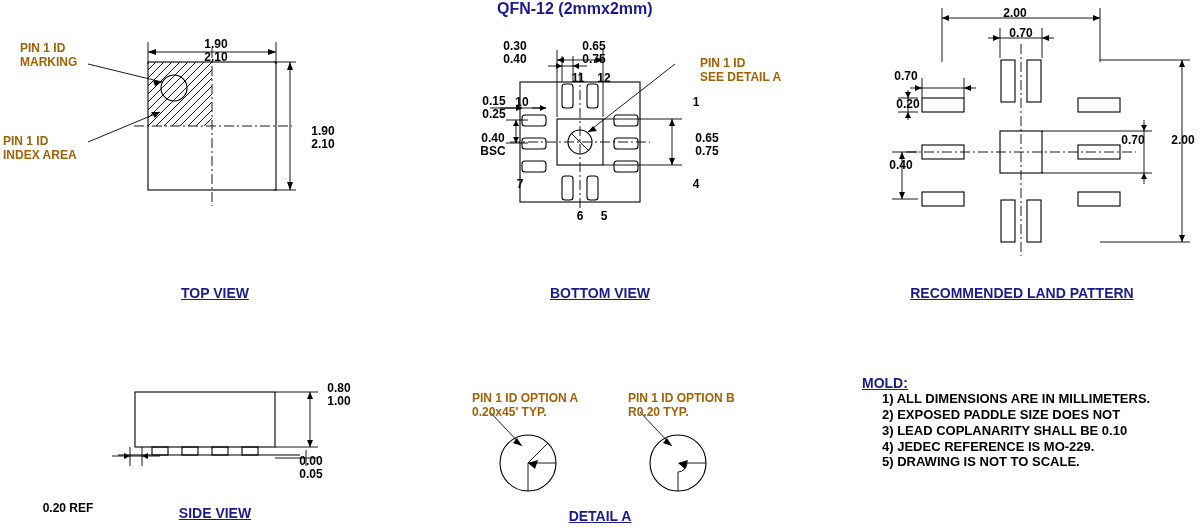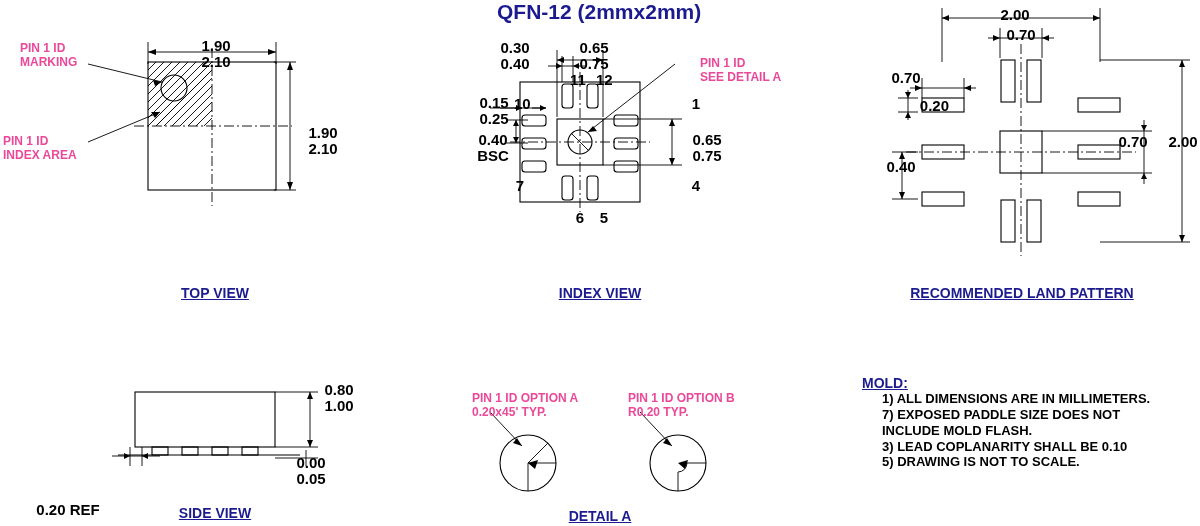--- a/index.html
+++ b/index.html
@@ -1,22 +1,22 @@
 <!DOCTYPE html>
 <html><head>
 <meta charset="utf-8">
 <style>
   html,body{margin:0;padding:0;background:#ffffff;}
   body{width:1200px;height:526px;position:relative;overflow:hidden;
        font-family:"Liberation Sans", sans-serif;color:#000;}
   .abs{position:absolute;}
-  .ttl{font-weight:bold;font-size:21px;color:#1b1b8f;}
+  .ttl{font-weight:bold;font-size:16px;color:#1b1b8f;}
   .viewlbl{font-weight:bold;font-size:14px;color:#1b1b8f;text-decoration:underline;text-align:center;}
-  .dim{font-size:15px;font-weight:bold;color:#000;line-height:1.05;text-align:center;white-space:pre-line;}
-  .lbl{font-size:12px;font-weight:bold;color:#ec4899;line-height:1.15;white-space:pre-line;}
+  .dim{font-size:12px;font-weight:bold;color:#000;line-height:1.05;text-align:center;white-space:pre-line;}
+  .lbl{font-size:12px;font-weight:bold;color:#a16207;line-height:1.15;white-space:pre-line;}
   .note-h{font-size:14px;font-weight:bold;color:#1b1b8f;text-decoration:underline;}
   .note-b{font-size:13px;font-weight:bold;color:#000;line-height:1.22;margin-left:20px;}
   svg{overflow:visible;}
   .ln{stroke:#000;stroke-width:1.1;fill:none;}
   .lnthin{stroke:#000;stroke-width:0.9;fill:none;}
   .dash{stroke:#000;stroke-width:0.9;fill:none;stroke-dasharray:10 3 2 3;}
   .hatch{stroke:#000;stroke-width:0.9;}
 </style>
 </head>
 <body>
@@ -157,21 +157,21 @@
 <div class="abs dim" style="left:570px;top:72px;width:16px;">11</div>
 <div class="abs dim" style="left:596px;top:72px;width:16px;">12</div>
 <div class="abs dim" style="left:514px;top:96px;width:16px;">10</div>
 <div class="abs dim" style="left:688px;top:96px;width:16px;">1</div>
 <div class="abs dim" style="left:512px;top:178px;width:16px;">7</div>
 <div class="abs dim" style="left:688px;top:178px;width:16px;">4</div>
 <div class="abs dim" style="left:572px;top:210px;width:16px;">6</div>
 <div class="abs dim" style="left:596px;top:210px;width:16px;">5</div>
 <div class="abs lbl" style="left:700px;top:57px;">PIN 1 ID
 SEE DETAIL A</div>
-<div class="abs viewlbl" style="left:520px;top:285px;width:160px;">INDEX VIEW</div>
+<div class="abs viewlbl" style="left:520px;top:285px;width:160px;">BOTTOM VIEW</div>
 
 <svg class="abs" style="left:860px;top:0px;" width="340" height="270">
 
   <rect class="ln" x="140" y="131" width="42" height="42"></rect>
 
   <rect class="ln" x="141" y="60" width="14" height="42"></rect>
   <rect class="ln" x="167" y="60" width="14" height="42"></rect>
 
   <rect class="ln" x="141" y="200" width="14" height="42"></rect>
   <rect class="ln" x="167" y="200" width="14" height="42"></rect>
@@ -226,21 +226,21 @@
   <line class="lnthin" x1="240" y1="60" x2="330" y2="60"></line>
   <line class="lnthin" x1="240" y1="242" x2="330" y2="242"></line>
   <line class="lnthin" x1="322" y1="60" x2="322" y2="242"></line>
   <polygon points="322,60 319,67 325,67" fill="#000"></polygon>
   <polygon points="322,242 319,235 325,235" fill="#000"></polygon>
 </svg>
 
 <div class="abs dim" style="left:995px;top:7px;width:40px;">2.00</div>
 <div class="abs dim" style="left:1001px;top:27px;width:40px;">0.70</div>
 <div class="abs dim" style="left:886px;top:70px;width:40px;">0.70</div>
-<div class="abs dim" style="left:909px;top:98px;width:40px;text-align:right;">0.20</div>
+<div class="abs dim" style="left:888px;top:98px;width:40px;">0.20</div>
 <div class="abs dim" style="left:881px;top:159px;width:40px;">0.40</div>
 <div class="abs dim" style="left:1113px;top:134px;width:40px;">0.70</div>
 <div class="abs dim" style="left:1163px;top:134px;width:40px;">2.00</div>
 <div class="abs viewlbl" style="left:872px;top:285px;width:300px;">RECOMMENDED LAND PATTERN</div>
 
 <svg class="abs" style="left:0px;top:370px;" width="360" height="140">
 
   <rect class="ln" x="135" y="22" width="140" height="55"></rect>
 
   <rect class="ln" x="152" y="77" width="16" height="8"></rect>
@@ -292,17 +292,17 @@
 
 <div class="abs lbl" style="left:472px;top:392px;">PIN 1 ID OPTION A
 0.20x45' TYP.</div>
 <div class="abs lbl" style="left:628px;top:392px;">PIN 1 ID OPTION B
 R0.20 TYP.</div>
 <div class="abs viewlbl" style="left:530px;top:508px;width:140px;">DETAIL A</div>
 
 <div class="abs" style="left:862px;top:375px;width:330px;">
   <div class="note-h">MOLD:</div>
   <div class="note-b">1) ALL DIMENSIONS ARE IN MILLIMETERS.</div>
-  <div class="note-b">7) EXPOSED PADDLE SIZE DOES NOT</div>
-  <div class="note-b">INCLUDE MOLD FLASH.</div>
+  <div class="note-b">2) EXPOSED PADDLE SIZE DOES NOT</div>
   <div class="note-b">3) LEAD COPLANARITY SHALL BE 0.10</div>
+  <div class="note-b">4) JEDEC REFERENCE IS MO-229.</div>
   <div class="note-b">5) DRAWING IS NOT TO SCALE.</div>
 </div>
 
 </body></html>

